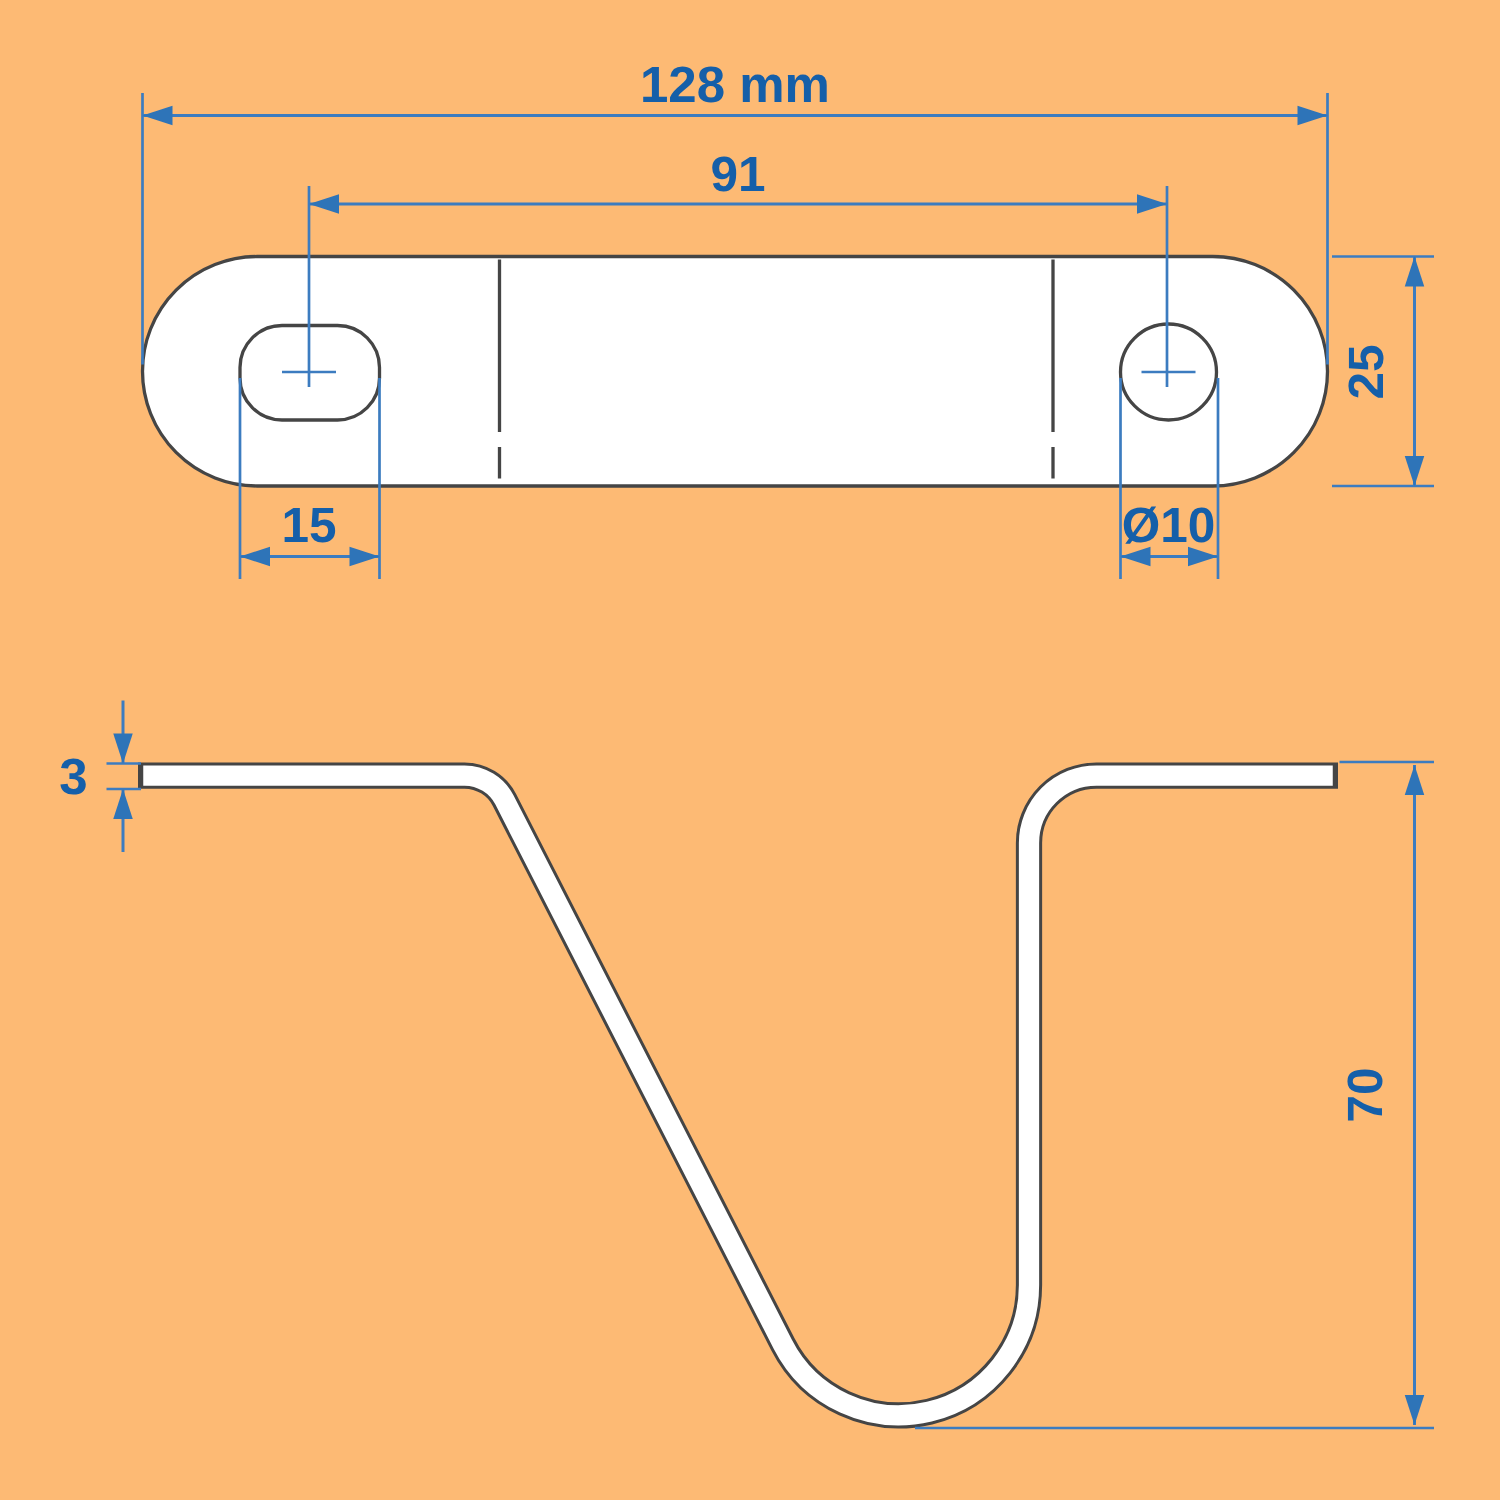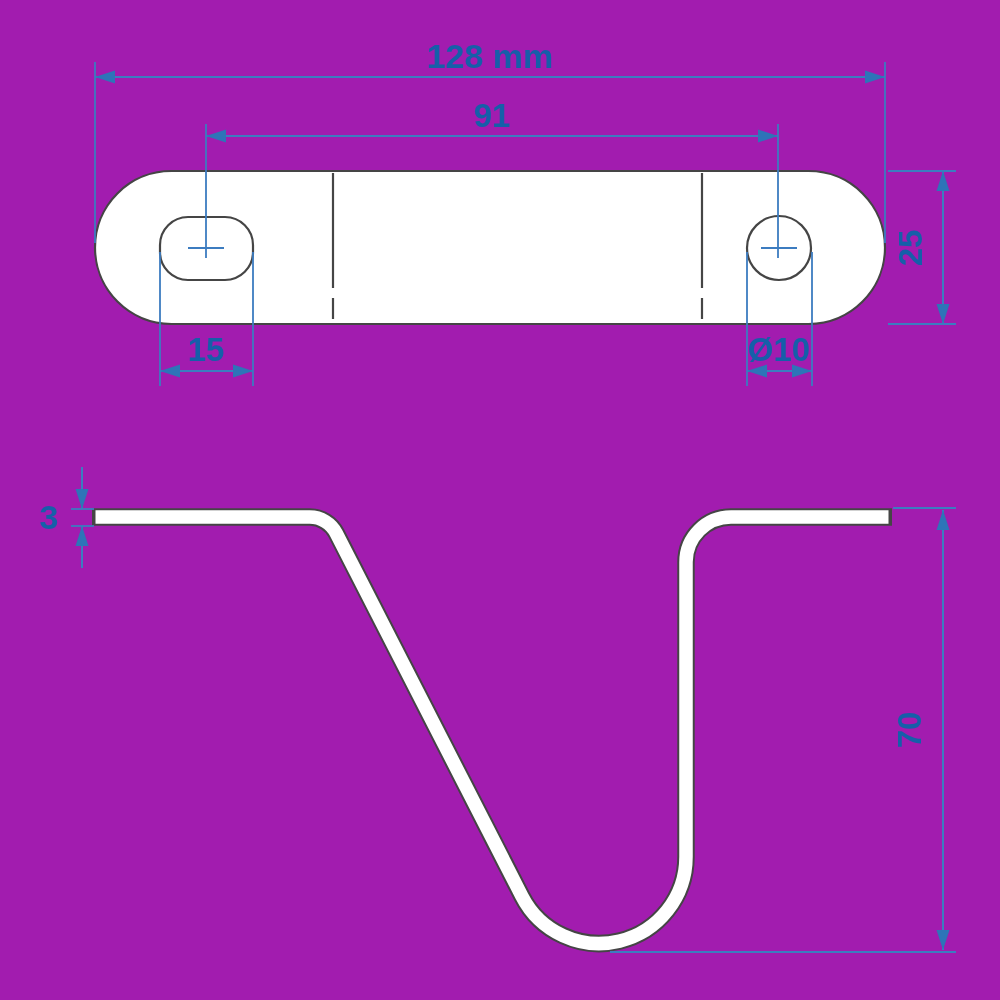--- a/index.html
+++ b/index.html
@@ -8,21 +8,21 @@
     background: #ffffff;
     width: 1000px;
     height: 1000px;
     overflow: hidden;
     font-family: "Liberation Sans", sans-serif;
   }
   #stage {
     position: relative;
     width: 1000px;
     height: 1000px;
-    background: #a21caf;
+    background: #fdba74;
   }
   svg { display: block; }
   .part-line   { stroke: #454545; stroke-width: 2.2; fill: none; }
   .part-fill   { fill: #ffffff; }
   .dim-line    { stroke: #3c7cc0; stroke-width: 2; fill: none; }
   .ext-line    { stroke: #3c7cc0; stroke-width: 1.8; fill: none; }
   .arrow       { fill: #2e74b8; stroke: none; }
   .dim-text {
     fill: #155fa9;
     font-family: "Liberation Sans", sans-serif;

